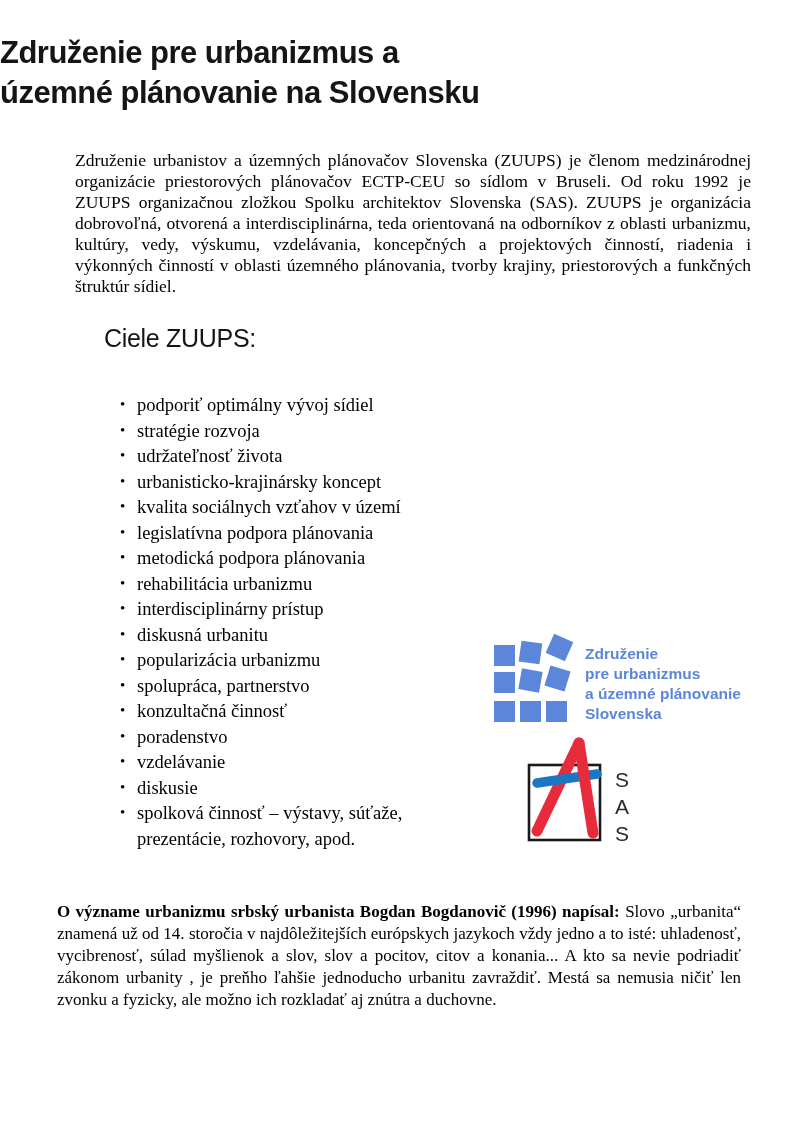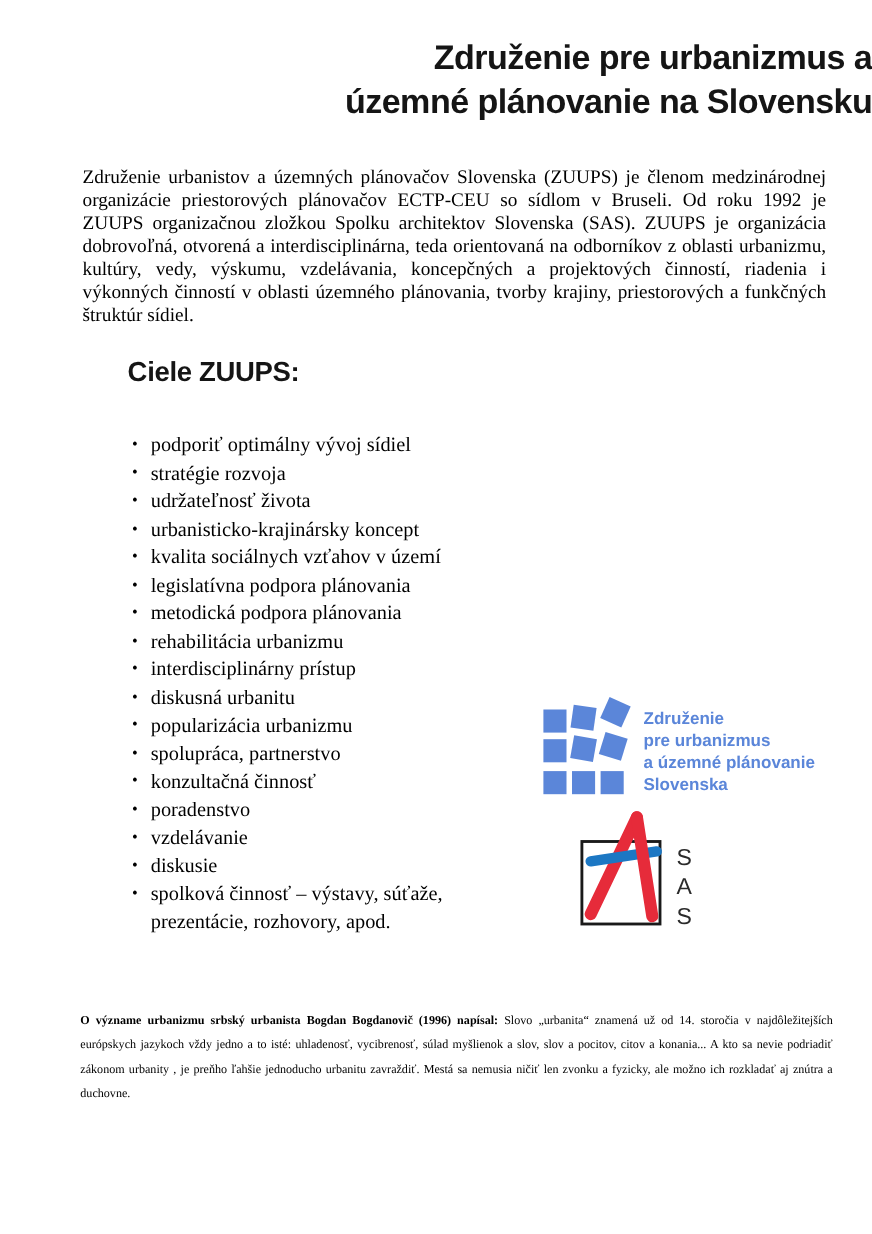--- a/index.html
+++ b/index.html
@@ -14,34 +14,34 @@
   .page{
     position:relative;
     width:793px;height:1122px;
     background:#ffffff;
     color:#000;
     font-family:"Liberation Serif",serif;
     overflow:hidden;
   }
   .title{
     position:absolute;top:33px;left:0;width:100%;
-    margin:0;text-align:right;
+    margin:0;text-align:left;
     font-family:"Liberation Sans",sans-serif;
     font-weight:bold;font-size:31px;line-height:40px;
     color:#151515;letter-spacing:-0.5px;
   }
   .intro{
     position:absolute;top:137px;left:62px;width:676px;
     margin:13px;font-size:17.5px;line-height:21px;
     text-align:justify;
   }
   .goals-heading{
-    position:absolute;top:324px;left:116px;margin:0;
+    position:absolute;top:324px;left:104px;margin:0;
     font-family:"Liberation Sans",sans-serif;
-    font-weight:bold;font-size:25px;color:#151515;
+    font-weight:normal;font-size:25px;color:#151515;
     letter-spacing:-0.3px;
   }
   .goals{
     position:absolute;top:380px;left:106px;width:364px;
     margin:13px;padding:0;list-style:none;
     font-size:18.5px;line-height:25.5px;
   }
   .goals li{position:relative;padding-left:18px;}
   .goals li::before{
     content:"\2022";
@@ -78,21 +78,21 @@
   .sas-red{stroke:var(--sred);stroke-width:11px;stroke-linecap:round;fill:none;}
   .sas-blue{stroke:var(--sblue);stroke-width:9.5px;stroke-linecap:round;fill:none;}
   .sas-letters{
     position:absolute;left:91px;top:30px;
     font-family:"Liberation Sans",sans-serif;
     font-size:21px;color:var(--sletter);
   }
   .sas-letters span{display:block;height:27px;line-height:27px;}
   .footer{
     position:absolute;top:901px;left:57px;width:684px;
-    margin:16px;font-size:11px;line-height:22px;
+    margin:0;font-size:17px;line-height:22px;
     text-align:justify;
   }
   .footer strong{font-weight:bold;}
 </style>
 </head>
 <body>
 
 <div class="page">
 
   <h1 class="title">

